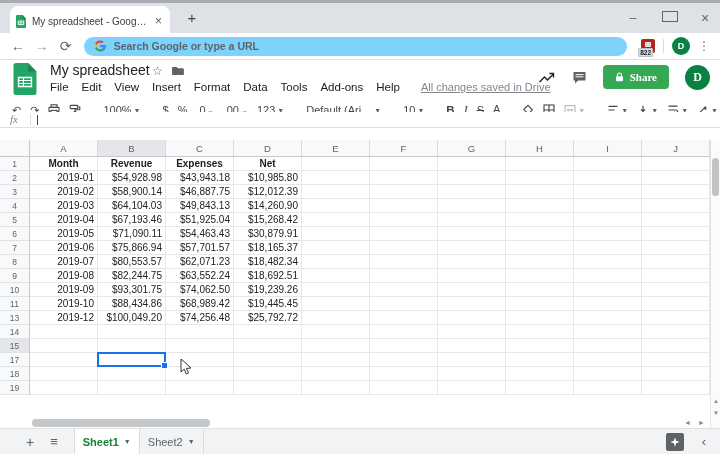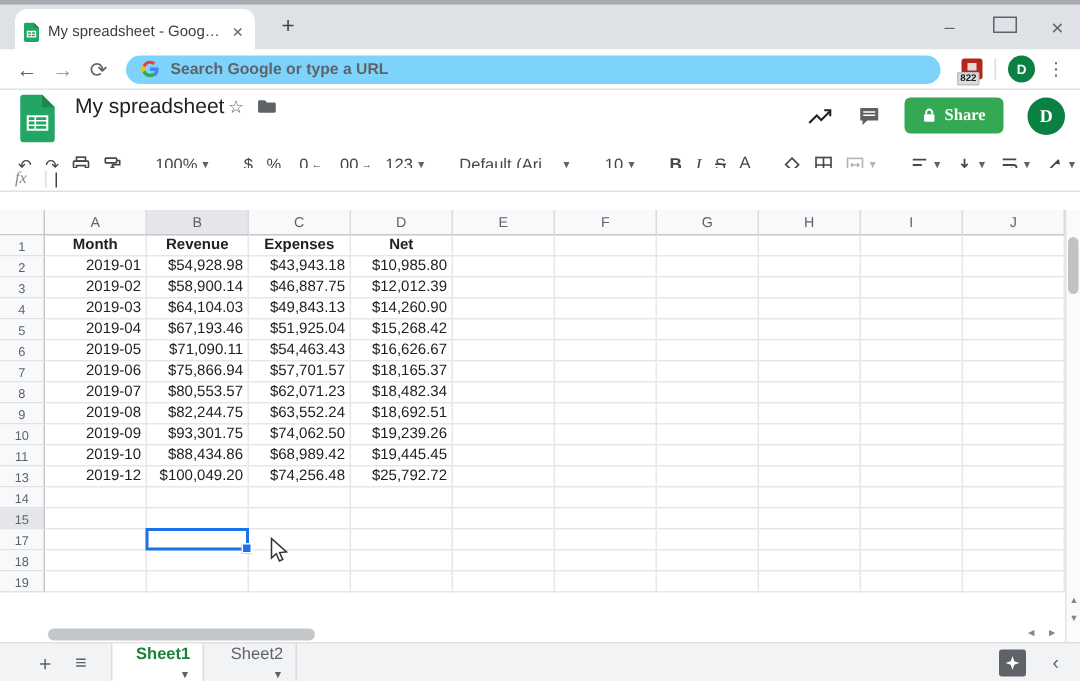--- a/index.html
+++ b/index.html
@@ -78,21 +78,21 @@
   .varr{position:absolute;left:0;width:10px;text-align:center;font-size:6px;color:#80868b;}
   .hscroll{position:absolute;left:30px;top:418px;width:650px;height:10px;}
   .hthumb{position:absolute;left:2px;top:1px;width:178px;height:8px;background:#c4c7ca;border-radius:4px;}
   .harr{position:absolute;top:419px;font-size:7px;color:#80868b;}
 
   
   .sheetbar{position:absolute;left:0;top:428px;width:720px;height:26px;background:#f1f3f4;border-top:1px solid #e0e0e0;box-sizing:border-box;display:flex;align-items:center;}
   .sb-ic{font-size:14px;color:#5f6368;margin-left:26px;}
   .sb-ic.burger{margin-left:16px;font-size:13px;}
   .tabs{display:flex;margin-left:16px;height:25px;}
-  .stab{min-width:62px;padding:0 8px;display:flex;align-items:flex-end;justify-content:center;gap:5px;font-size:11px;color:#5f6368;border-right:1px solid #dadce0;box-sizing:border-box;flex-direction:column;}
+  .stab{min-width:62px;padding:0 8px;display:flex;align-items:center;justify-content:center;gap:5px;font-size:11px;color:#5f6368;border-right:1px solid #dadce0;box-sizing:border-box;}
   .stab.active{background:#fff;color:#188038;font-weight:bold;border-right:1px solid #dadce0;border-left:1px solid #dadce0;}
   .stab .arr{font-size:7px;}
   .sb-right{margin-left:auto;display:flex;align-items:center;gap:18px;padding-right:14px;}
   .explore{width:18px;height:18px;background:#5f6368;border-radius:2px;display:flex;align-items:center;justify-content:center;}
   .chev-left{font-size:13px;color:#5f6368;}
 
   .cursor{position:absolute;left:180px;top:358px;z-index:50;pointer-events:none;}
   svg{display:block;}
 </style>
 </head>
@@ -149,20 +149,32 @@
           <path d="M5.5 17.5h13M5.5 20.5h13M10.5 14.5v9" stroke="#fff" stroke-width="1.1"></path>
         </svg>
     </div>
     <span class="doc-title">My spreadsheet</span>
     <span class="star">☆</span>
     <span class="folder">
       <svg width="13" height="10" viewBox="0 0 14 11">
           <path d="M1 2a1 1 0 0 1 1-1h4l1.5 1.5H13a1 1 0 0 1 1 1V9a1 1 0 0 1-1 1H2a1 1 0 0 1-1-1z" fill="#5f6368"></path>
         </svg>
     </span>
+    <div class="menubar">
+      <span>File</span>
+      <span>Edit</span>
+      <span>View</span>
+      <span>Insert</span>
+      <span>Format</span>
+      <span>Data</span>
+      <span>Tools</span>
+      <span>Add-ons</span>
+      <span>Help</span>
+      <span class="savestatus">All changes saved in Drive</span>
+    </div>
     <div class="hdr-right">
       <span>
         <svg width="18" height="13" viewBox="0 0 18 13" fill="none" stroke="#202124" stroke-width="1.4">
             <path d="M1.5 11L6.5 6l3 3 6-6"></path>
             <path d="M11.5 2.5h4v4"></path>
           </svg>
       </span>
       <span>
         <svg width="15" height="13" viewBox="0 0 15 13">
             <path d="M1.5 1h12v8.4H6.2L3 12.4V9.4H1.5z" fill="#616161"></path>
@@ -366,21 +378,21 @@
           <div class="cell"></div>
           <div class="cell"></div>
           <div class="cell"></div>
           <div class="cell"></div>
         </div>
         <div class="row">
           <div class="rh">6</div>
           <div class="cell">2019-05</div>
           <div class="cell">$71,090.11</div>
           <div class="cell">$54,463.43</div>
-          <div class="cell">$16,626.67</div>
+          <div class="cell">$30,879.91</div>
           <div class="cell"></div>
           <div class="cell"></div>
           <div class="cell"></div>
           <div class="cell"></div>
           <div class="cell"></div>
           <div class="cell"></div>
         </div>
         <div class="row">
           <div class="rh">7</div>
           <div class="cell">2019-06</div>

